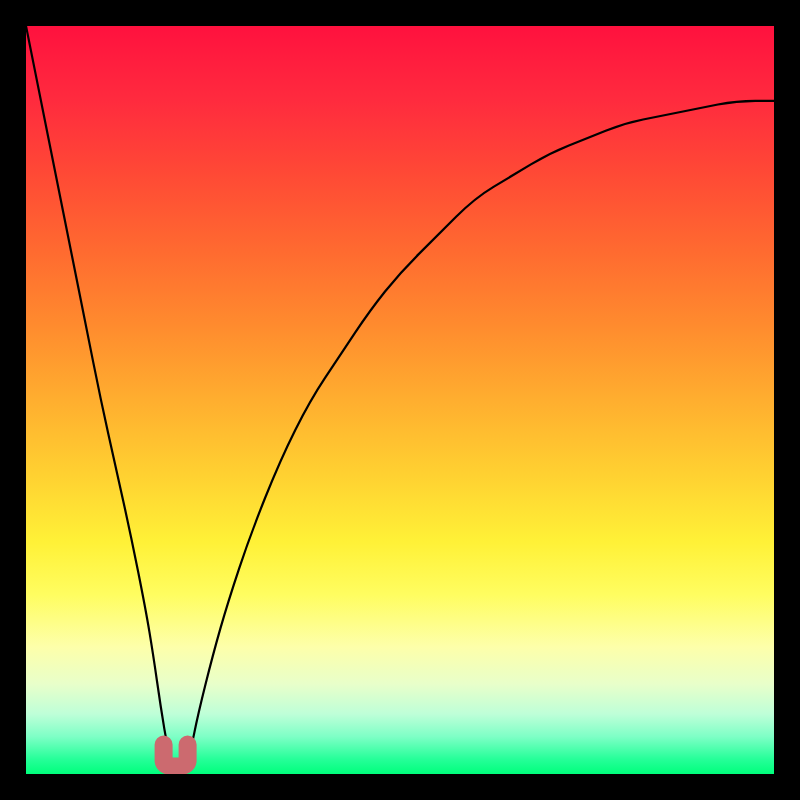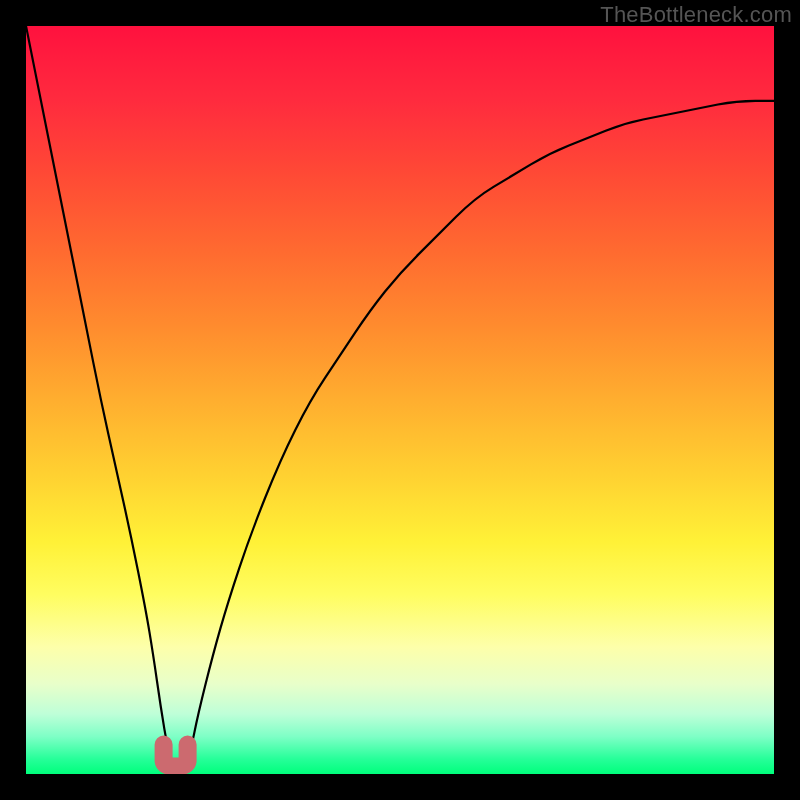--- a/index.html
+++ b/index.html
@@ -65,21 +65,20 @@
     left: 0;
     top: 0;
     width: 100%;
     height: 100%;
   }
 </style>
 </head>
 <body>
 
 <div class="frame">
-  <div class="watermark">TheBottleneck.com</div>
 
   <div class="plot-area">
     <div class="gradient-bg"></div>
 
     <svg class="curve" viewBox="0 0 748 748" preserveAspectRatio="none">
       <path id="curve-path" fill="none" stroke="#000000" stroke-width="2.2" stroke-linecap="round" stroke-linejoin="round" d="M 0.00 0.00 Q 0.00 0.00 7.48 37.40 Q 14.96 74.80 22.44 112.20 Q 29.92 149.60 37.40 187.00 Q 44.88 224.40 52.36 261.80 Q 59.84 299.20 67.32 336.60 Q 74.80 374.00 82.28 407.66 Q 89.76 441.32 97.24 474.98 Q 104.72 508.64 112.20 546.04 Q 119.68 583.44 123.42 605.88 Q 127.16 628.32 130.90 654.50 Q 134.64 680.68 138.38 703.12 Q 142.12 725.56 145.86 736.78 Q 149.60 748.00 153.34 748.00 Q 157.08 748.00 160.82 736.78 Q 164.56 725.56 168.30 706.86 Q 172.04 688.16 179.52 658.24 Q 187.00 628.32 194.48 602.14 Q 201.96 575.96 213.18 542.30 Q 224.40 508.64 239.36 471.24 Q 254.32 433.84 269.28 403.92 Q 284.24 374.00 299.20 351.56 Q 314.16 329.12 329.12 306.68 Q 344.08 284.24 359.04 265.54 Q 374.00 246.84 392.70 228.14 Q 411.40 209.44 430.10 190.74 Q 448.80 172.04 467.50 160.82 Q 486.20 149.60 504.90 138.38 Q 523.60 127.16 542.30 119.68 Q 561.00 112.20 579.70 104.72 Q 598.40 97.24 617.10 93.50 Q 635.80 89.76 654.50 86.02 Q 673.20 82.28 691.90 78.54 Q 710.60 74.80 729.30 74.80 T 748.00 74.80"></path>
       <path id="marker-path" fill="none" stroke="#cc6a6f" stroke-width="18" stroke-linecap="round" stroke-linejoin="round" d="M 137.6 718.5 L 137.6 734.5 Q 137.6 740.5 149.6 740.5 Q 161.6 740.5 161.6 734.5 L 161.6 718.5"></path>
     </svg>
   </div>
 

